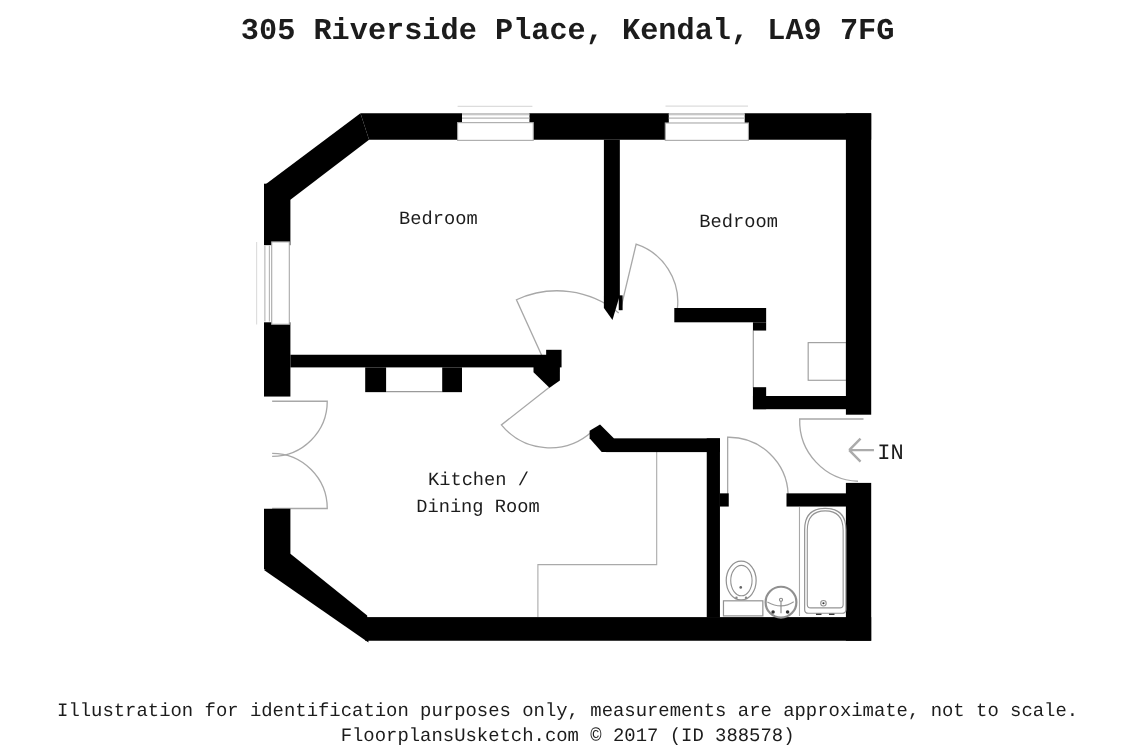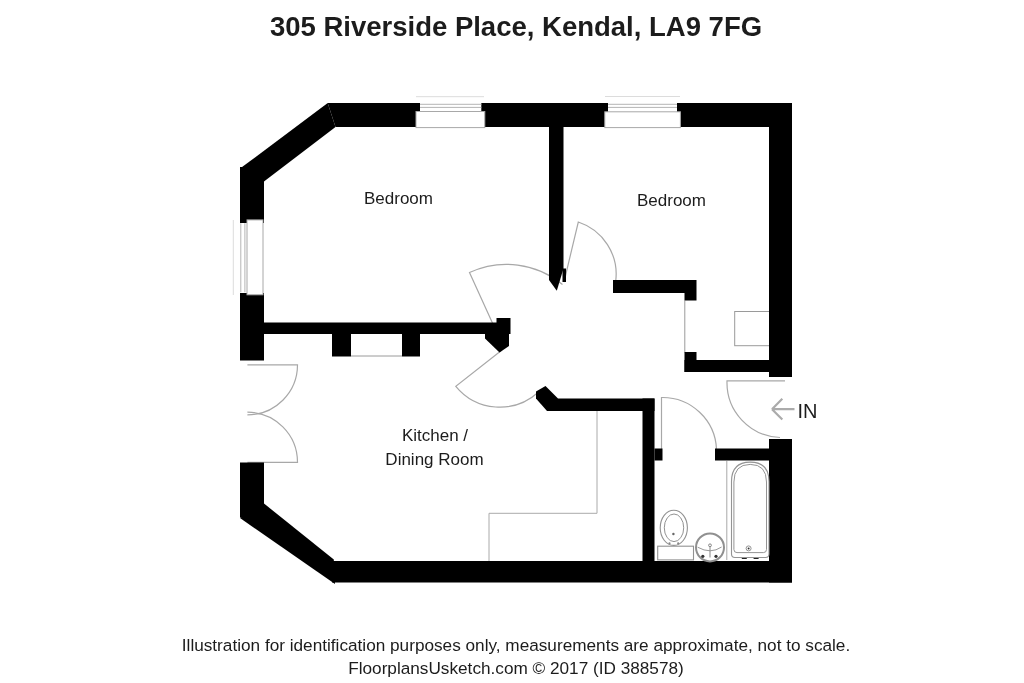--- a/index.html
+++ b/index.html
@@ -1,16 +1,16 @@
 <!DOCTYPE html>
 <html><head>
 <meta charset="utf-8">
 <style>
   html,body{margin:0;padding:0;background:#ffffff;}
-  .page{width:1024px;height:683px;position:relative;font-family:Liberation Sans, sans-serif;}
+  .page{width:1024px;height:683px;position:relative;font-family:Liberation Mono, monospace;}
   svg{position:absolute;top:0;left:0;}
   text{fill:#1c1c1c;}
 </style>
 </head>
 <body>
 <div class="page">
 <svg width="1024" height="683" viewBox="0 0 1024 683">
 
   <text x="516" y="35.5" font-size="27.5" font-weight="bold" text-anchor="middle">305 Riverside Place, Kendal, LA9 7FG</text>
 

